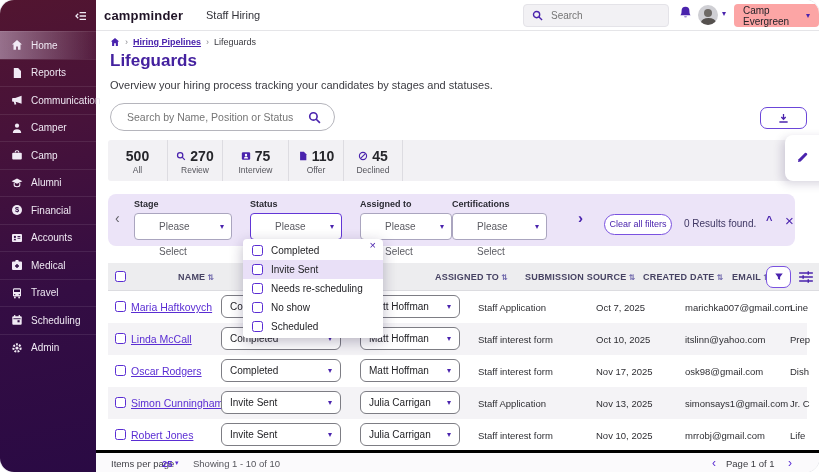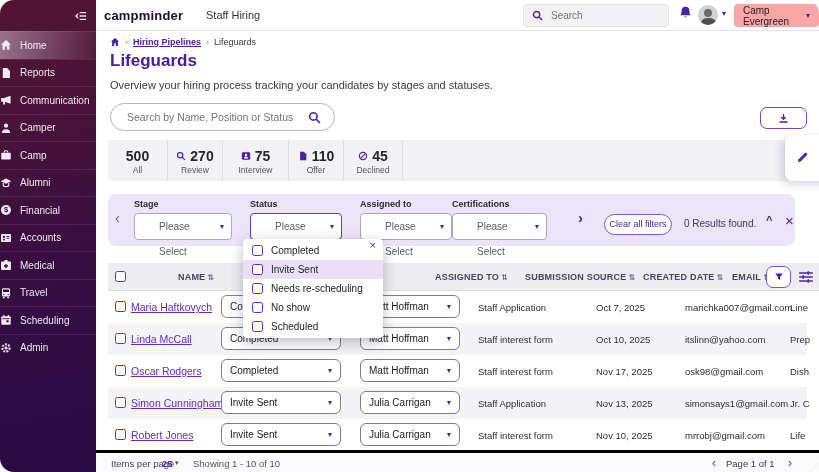--- a/index.html
+++ b/index.html
@@ -3,21 +3,21 @@
 <meta charset="utf-8">
 <style>
   html,body{margin:0;padding:0;background:#fff;font-family:"Liberation Sans","DejaVu Sans",sans-serif;}
   *{box-sizing:border-box;}
   .page{position:relative;width:819px;height:472px;border-radius:14px;overflow:hidden;background:#fff;box-shadow:0 0 0 1px #ececf0;}
   svg{display:block;}
 
   
   .sidebar{position:absolute;left:0;top:0;width:96px;height:472px;background:linear-gradient(160deg,#57163000,#0000),linear-gradient(168deg,#521530 0%,#47123a 28%,#340d43 62%,#2a0a44 100%);z-index:8;}
   .sb-top{height:31px;display:flex;align-items:center;justify-content:flex-end;padding-right:9px;}
-  .sb-item{position:relative;height:27.5px;display:flex;align-items:center;gap:8px;color:#efe8f3;font-size:10px;border-top:1px solid rgba(255,255,255,.09);cursor:pointer;}
+  .sb-item{position:relative;height:27.5px;display:flex;align-items:center;gap:8px;padding-left:11px;color:#efe8f3;font-size:10px;border-top:1px solid rgba(255,255,255,.09);cursor:pointer;}
   .sb-item.active{background:linear-gradient(90deg,rgba(222,205,228,.50),rgba(222,205,228,.05));}
   .sb-ico{width:12px;height:12px;color:#f1eaf5;flex:0 0 auto;}
   .sb-ico svg{width:12px;height:12px;}
 
   
   .main{position:absolute;left:96px;top:0;right:0;bottom:0;background:#fff;}
 
   .topbar{position:absolute;left:0;right:0;top:0;height:31px;background:#fff;border-bottom:1px solid #e5e5e8;z-index:7;}
   .logo{position:absolute;left:8px;top:8px;font-size:13px;font-weight:800;letter-spacing:.2px;color:#1f1326;}
   .app-title{position:absolute;left:110px;top:9px;font-size:11px;color:#33333a;}

